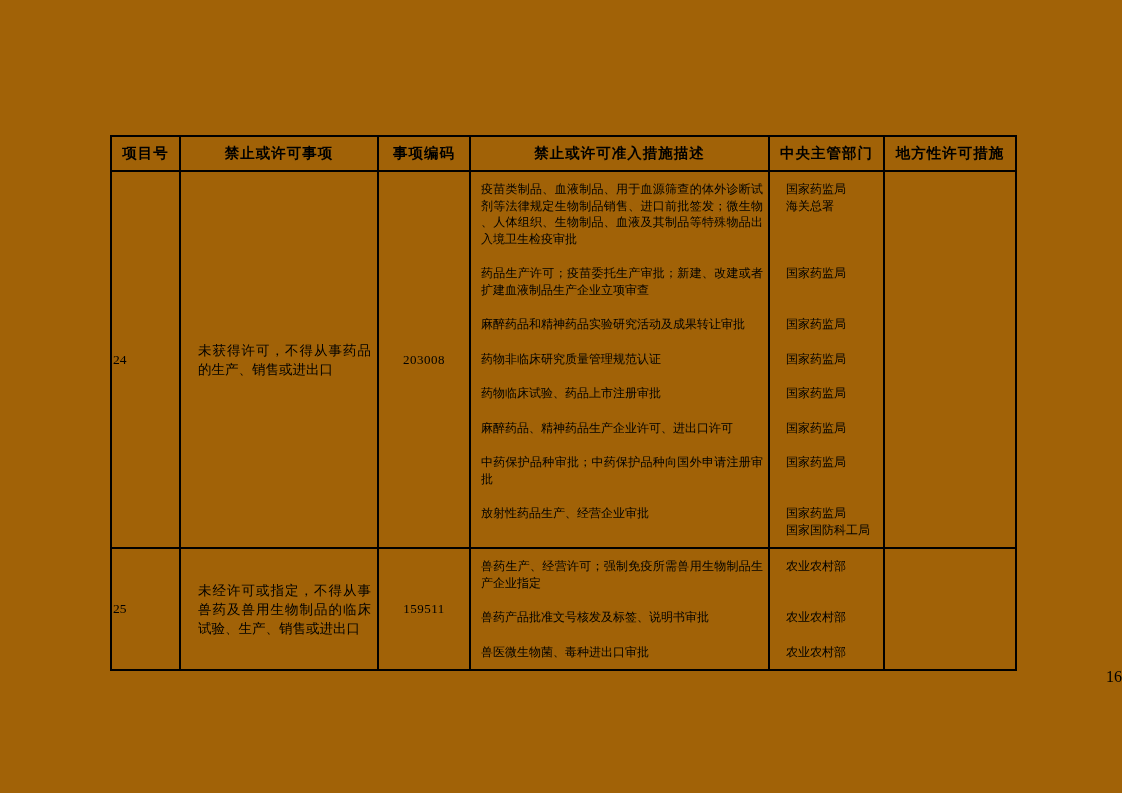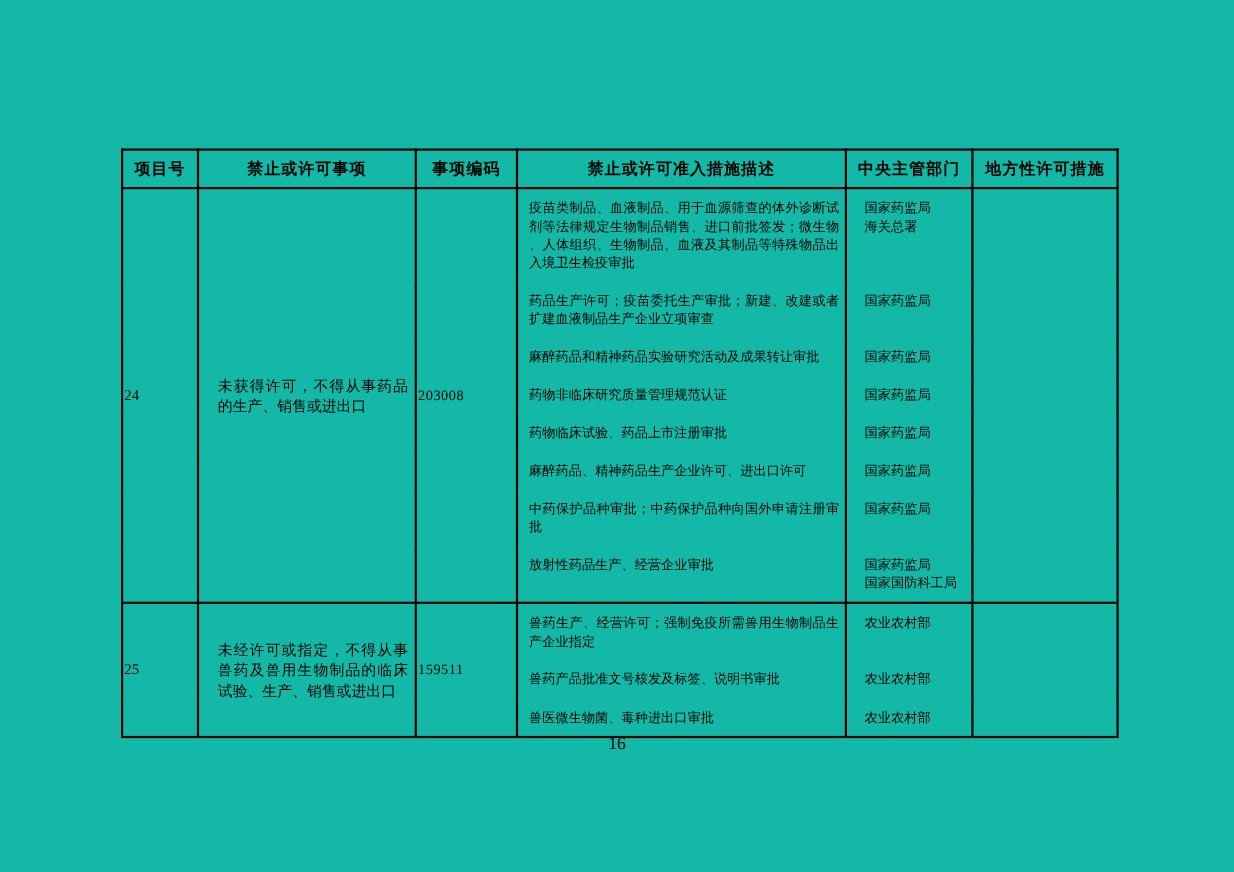--- a/index.html
+++ b/index.html
@@ -4,21 +4,21 @@
 <style>
   html, body {
     margin: 0;
     padding: 0;
     background: #ffffff;
   }
   .page {
     position: relative;
     width: 1122px;
     height: 793px;
-    background: #14b8a6;
+    background: #a16207;
     font-family: "Liberation Serif", "DejaVu Serif", serif;
     color: #000000;
     overflow: hidden;
   }
   table.doc-table {
     position: absolute;
     left: 110px;
     top: 135px;
     width: 905px;
     border-collapse: collapse;
@@ -52,21 +52,21 @@
     font-size: 13.5px;
   }
   td.cell-item {
     font-size: 13.5px;
     line-height: 19px;
     padding: 2px 6px 2px 17px;
     text-align: justify;
     line-break: anywhere;
   }
   td.cell-code {
-    text-align: left;
+    text-align: center;
     font-size: 13px;
     letter-spacing: 0.5px;
   }
   td.cell-desc {
     vertical-align: top;
     font-size: 12px;
     line-height: 16.5px;
     padding: 9px 5px 9px 10px;
     text-align: justify;
     line-break: anywhere;
@@ -78,21 +78,21 @@
     padding: 9px 4px 9px 16px;
   }
   td.cell-local {
     font-size: 12px;
   }
   .page-number {
     position: absolute;
     left: 0;
     right: 0;
     top: 668px;
-    text-align: center;
+    text-align: right;
     font-size: 16px;
   }
 </style>
 </head>
 <body>
 
 <div class="page">
 
   <table class="doc-table">
     <colgroup>

